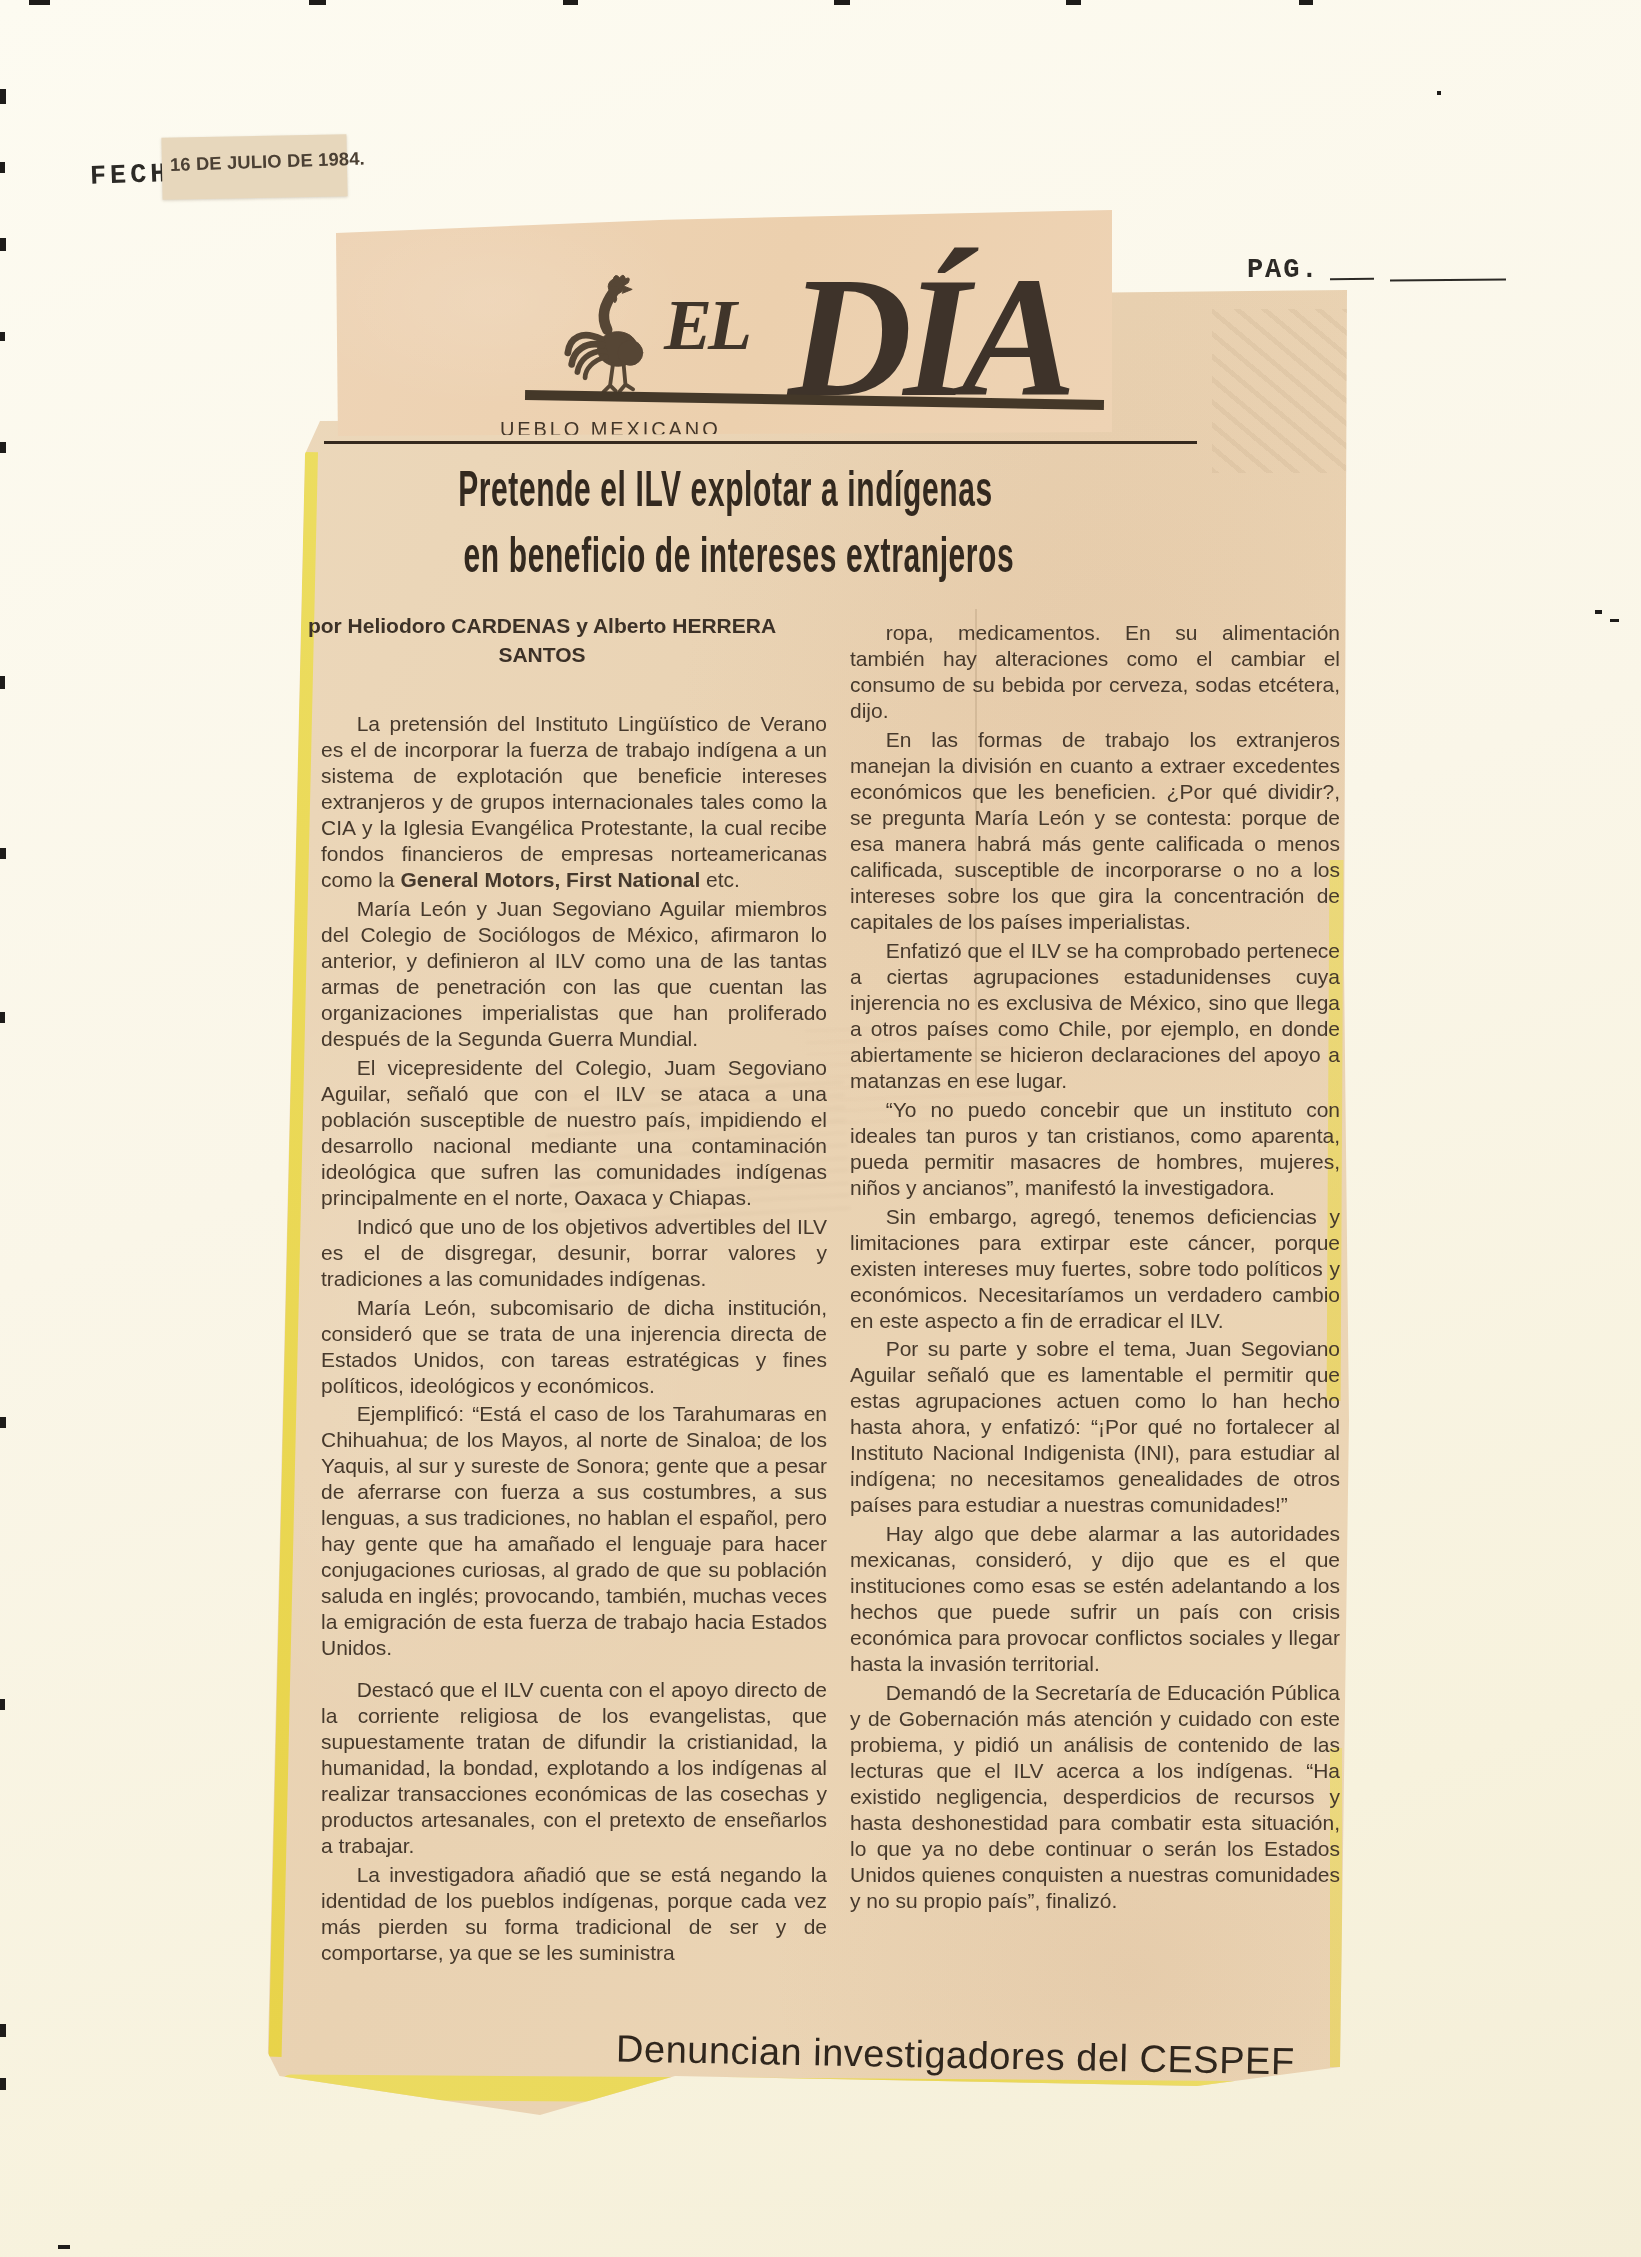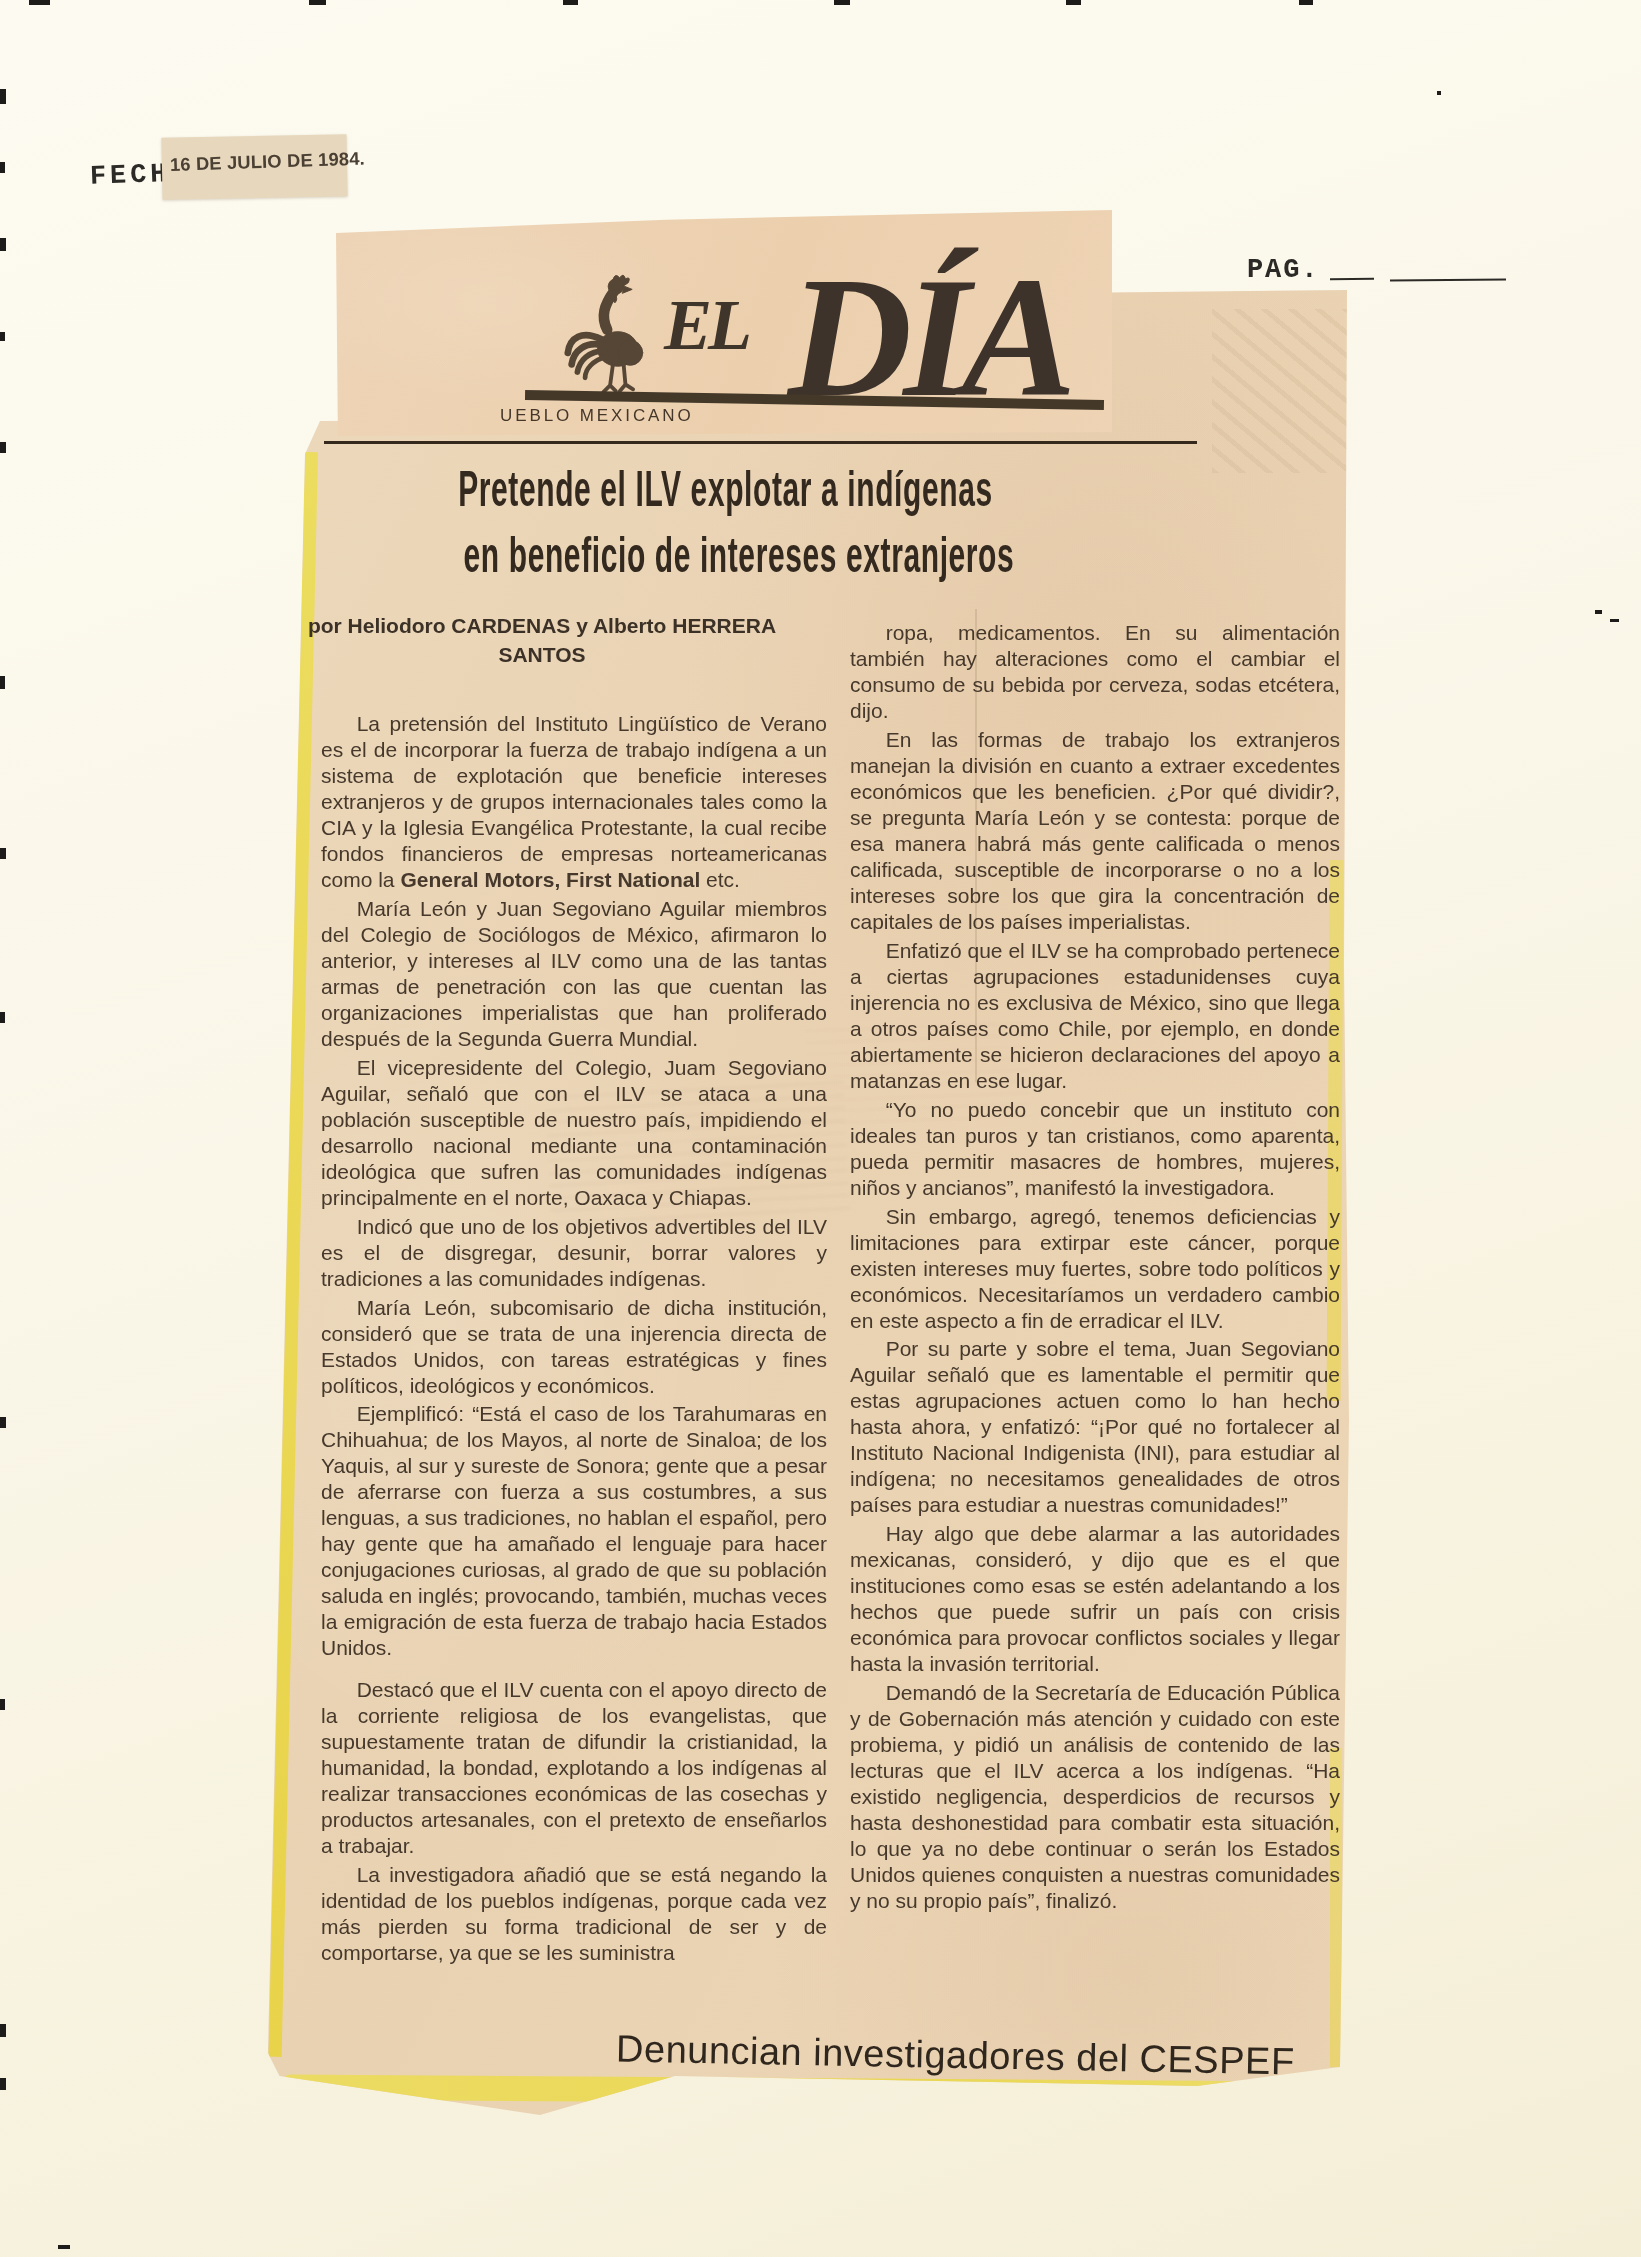--- a/index.html
+++ b/index.html
@@ -39,21 +39,21 @@
   .mh-el{
     position:absolute;left:328px;top:83px;font-family:"Liberation Serif","DejaVu Serif",serif;
     font-style:italic;font-weight:700;font-size:72px;line-height:.9;letter-spacing:-3.9px;color:#40352a;
   }
   .mh-dia{
     position:absolute;left:452px;top:50px;font-family:"Liberation Serif","DejaVu Serif",serif;
     font-style:italic;font-weight:700;font-size:172px;line-height:.9;letter-spacing:-8.7px;color:#3e332a;
   }
   .mh-bar{position:absolute;left:189px;top:185px;width:579px;height:9.7px;background:#443829;transform:rotate(1deg);}
   .mh-tagline{
-    position:absolute;left:164px;top:196px;font-size:17px;letter-spacing:2.9px;color:#44372a;white-space:nowrap;
+    position:absolute;left:164px;top:208px;font-size:20px;letter-spacing:2.9px;color:#44372a;white-space:nowrap;
   }
   
   .article{
     left:266px;top:290px;width:1083px;height:1831px;z-index:2;
     background:
       radial-gradient(ellipse 599px 753px at 78% 22%,rgba(205,150,110,.12),transparent 72%),
       radial-gradient(ellipse 463px 599px at 18% 58%,rgba(255,255,255,.10),transparent 70%),
       radial-gradient(ellipse 483px 386px at 80% 92%,rgba(180,125,85,.10),transparent 75%),
       linear-gradient(115deg,#ecd8bb 0%,#e9d2b2 45%,#ecd6b6 100%);
     clip-path:polygon(54px 131px,541px 129px,543px 5.8px,1081px 0px,1078px 676px,1083px 1130px,
@@ -152,21 +152,21 @@
       <div class="hl-line"><span class="hl-inner">en beneficio de intereses extranjeros</span></div>
     </div>
 
     <div class="byline">
       <div>por Heliodoro CARDENAS y Alberto HERRERA</div>
       <div>SANTOS</div>
     </div>
 
     <div id="left-col-paras" class="col">
         <p><span>La pretensión del Instituto Lingüístico de Verano es el de incorporar la fuerza de trabajo indígena a un sistema de explotación que beneficie intereses extranjeros y de grupos internacionales tales como la CIA y la Iglesia Evangélica Protestante, la cual recibe fondos financieros de empresas norteamericanas como la </span><b>General Motors, First National</b><span> etc.</span></p>
-        <p><span>María León y Juan Segoviano Aguilar miembros del Colegio de Sociólogos de México, afirmaron lo anterior, y intereses al ILV como una de las tantas armas de penetración con las que cuentan las organizaciones imperialistas que han proliferado después de la Segunda Guerra Mundial.</span></p>
+        <p><span>María León y Juan Segoviano Aguilar miembros del Colegio de Sociólogos de México, afirmaron lo anterior, y definieron al ILV como una de las tantas armas de penetración con las que cuentan las organizaciones imperialistas que han proliferado después de la Segunda Guerra Mundial.</span></p>
         <p><span>El vicepresidente del Colegio, Juam Segoviano Aguilar, señaló que con el ILV se ataca a una población susceptible de nuestro país, impidiendo el desarrollo nacional mediante una contaminación ideológica que sufren las comunidades indígenas principalmente en el norte, Oaxaca y Chiapas.</span></p>
         <p><span>Indicó que uno de los objetivos advertibles del ILV es el de disgregar, desunir, borrar valores y tradiciones a las comunidades indígenas.</span></p>
         <p><span>María León, subcomisario de dicha institución, consideró que se trata de una injerencia directa de Estados Unidos, con tareas estratégicas y fines políticos, ideológicos y económicos.</span></p>
         <p><span>Ejemplificó: “Está el caso de los Tarahumaras en Chihuahua; de los Mayos, al norte de Sinaloa; de los Yaquis, al sur y sureste de Sonora; gente que a pesar de aferrarse con fuerza a sus costumbres, a sus lenguas, a sus tradiciones, no hablan el español, pero hay gente que ha amañado el lenguaje para hacer conjugaciones curiosas, al grado de que su población saluda en inglés; provocando, también, muchas veces la emigración de esta fuerza de trabajo hacia Estados Unidos.</span></p>
         <p><span>Destacó que el ILV cuenta con el apoyo directo de la corriente religiosa de los evangelistas, que supuestamente tratan de difundir la cristianidad, la humanidad, la bondad, explotando a los indígenas al realizar transacciones económicas de las cosechas y productos artesanales, con el pretexto de enseñarlos a trabajar.</span></p>
         <p><span>La investigadora añadió que se está negando la identidad de los pueblos indígenas, porque cada vez más pierden su forma tradicional de ser y de comportarse, ya que se les suministra</span></p>
       </div>
     <div id="right-col-paras" class="col">
         <p><span>ropa, medicamentos. En su alimentación también hay alteraciones como el cambiar el consumo de su bebida por cerveza, sodas etcétera, dijo.</span></p>
         <p><span>En las formas de trabajo los extranjeros manejan la división en cuanto a extraer excedentes económicos que les beneficien. ¿Por qué dividir?, se pregunta María León y se contesta: porque de esa manera habrá más gente calificada o menos calificada, susceptible de incorporarse o no a los intereses sobre los que gira la concentración de capitales de los países imperialistas.</span></p>

